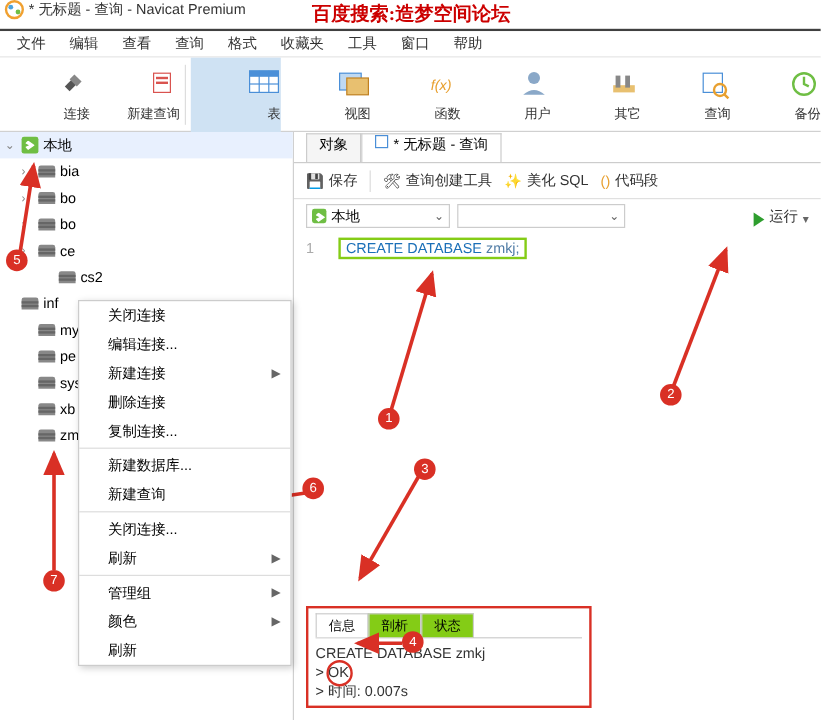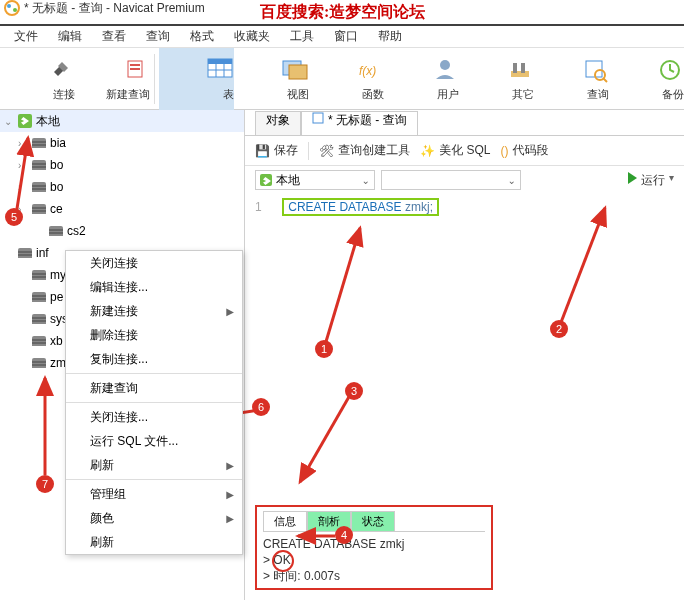--- a/index.html
+++ b/index.html
@@ -30,30 +30,30 @@
 .ctxmenu .arr{color:#666;font-size:10px}
 .content{flex:1;display:flex;flex-direction:column;background:#fff}
 .tabbar{height:26px;display:flex;align-items:end;border-bottom:1px solid #ccc;padding-left:10px;gap:0}
 .tab{height:24px;padding:0 10px;display:flex;align-items:flex-start;gap:4px;border:1px solid #ccc;border-bottom:none;background:#f5f5f5;cursor:pointer}
 .tab.active{background:#fff}
 .querytb{height:30px;display:flex;align-items:center;gap:10px;padding:0 10px;border-bottom:1px solid #e0e0e0}
 .qbtn{display:flex;align-items:center;gap:4px;cursor:pointer;color:#333}
 .conndrop{height:28px;display:flex;align-items:center;padding:0 10px;gap:6px}
 .dd{height:20px;border:1px solid #ccc;display:flex;align-items:center;padding:0 4px;gap:4px;min-width:120px;background:#fff}
 .dd .ddarr{margin-left:auto;color:#666;font-size:10px}
-.runbtn{margin-left:auto;display:flex;align-items:flex-start;gap:4px;color:#333;cursor:pointer}
+.runbtn{margin-left:auto;display:flex;align-items:flex-end;gap:4px;color:#333;cursor:pointer}
 .runbtn .tri{width:0;height:0;border-left:9px solid #2e9e2e;border-top:6px solid transparent;border-bottom:6px solid transparent}
 .editor{padding:4px 10px;font-family:Consolas,monospace}
 .editor .ln{color:#aaa;display:inline-block;width:20px}
 .editor .sql{display:inline-block;border:2px solid #84cc16;padding:0 4px}
 .editor .kw{color:#1a6fb8}
 .editor .id{color:#4f7ba5}
 .resultbox{position:absolute;bottom:12px;left:255px;width:238px;border:2px solid #d93025;padding:4px 6px;background:#fff}
 .rtabs{display:flex;gap:0;border-bottom:1px solid #ccc;margin-bottom:4px}
-.rtab{padding:2px 10px;border:1px solid #ccc;border-bottom:none;background:#86efac;cursor:pointer;font-size:11px}
+.rtab{padding:2px 10px;border:1px solid #ccc;border-bottom:none;background:#84cc16;cursor:pointer;font-size:11px}
 .rtab.active{background:#fff}
 .rbody{font-family:Consolas,monospace;font-size:12px;line-height:16px;color:#333}
 .okcirc{position:absolute;width:22px;height:22px;border:2px solid #d93025;border-radius:50%;bottom:30px;left:272px;z-index:5}
 .badge{position:absolute;width:18px;height:18px;background:#d93025;color:#fff;border-radius:50%;display:flex;align-items:center;justify-content:center;font-size:11px;z-index:6}
 .arrow{position:absolute;z-index:5}
 svg{overflow:visible}
 </style>
 </head>
 <body>
 
@@ -247,28 +247,28 @@
           <span class="arr">▶</span>
         </div>
       <div class="cmi">
           <span>删除连接</span>
         </div>
       <div class="cmi">
           <span>复制连接...</span>
         </div>
       <div class="sep"></div>
       <div class="cmi">
+          <span>新建数据库...</span>
+        </div>
+      <div class="cmi">
           <span>新建查询</span>
         </div>
       <div class="sep"></div>
       <div class="cmi">
           <span>关闭连接...</span>
-        </div>
-      <div class="cmi">
-          <span>运行 SQL 文件...</span>
         </div>
       <div class="cmi">
           <span>刷新</span>
           <span class="arr">▶</span>
         </div>
       <div class="sep"></div>
       <div class="cmi">
           <span>管理组</span>
           <span class="arr">▶</span>
         </div>

